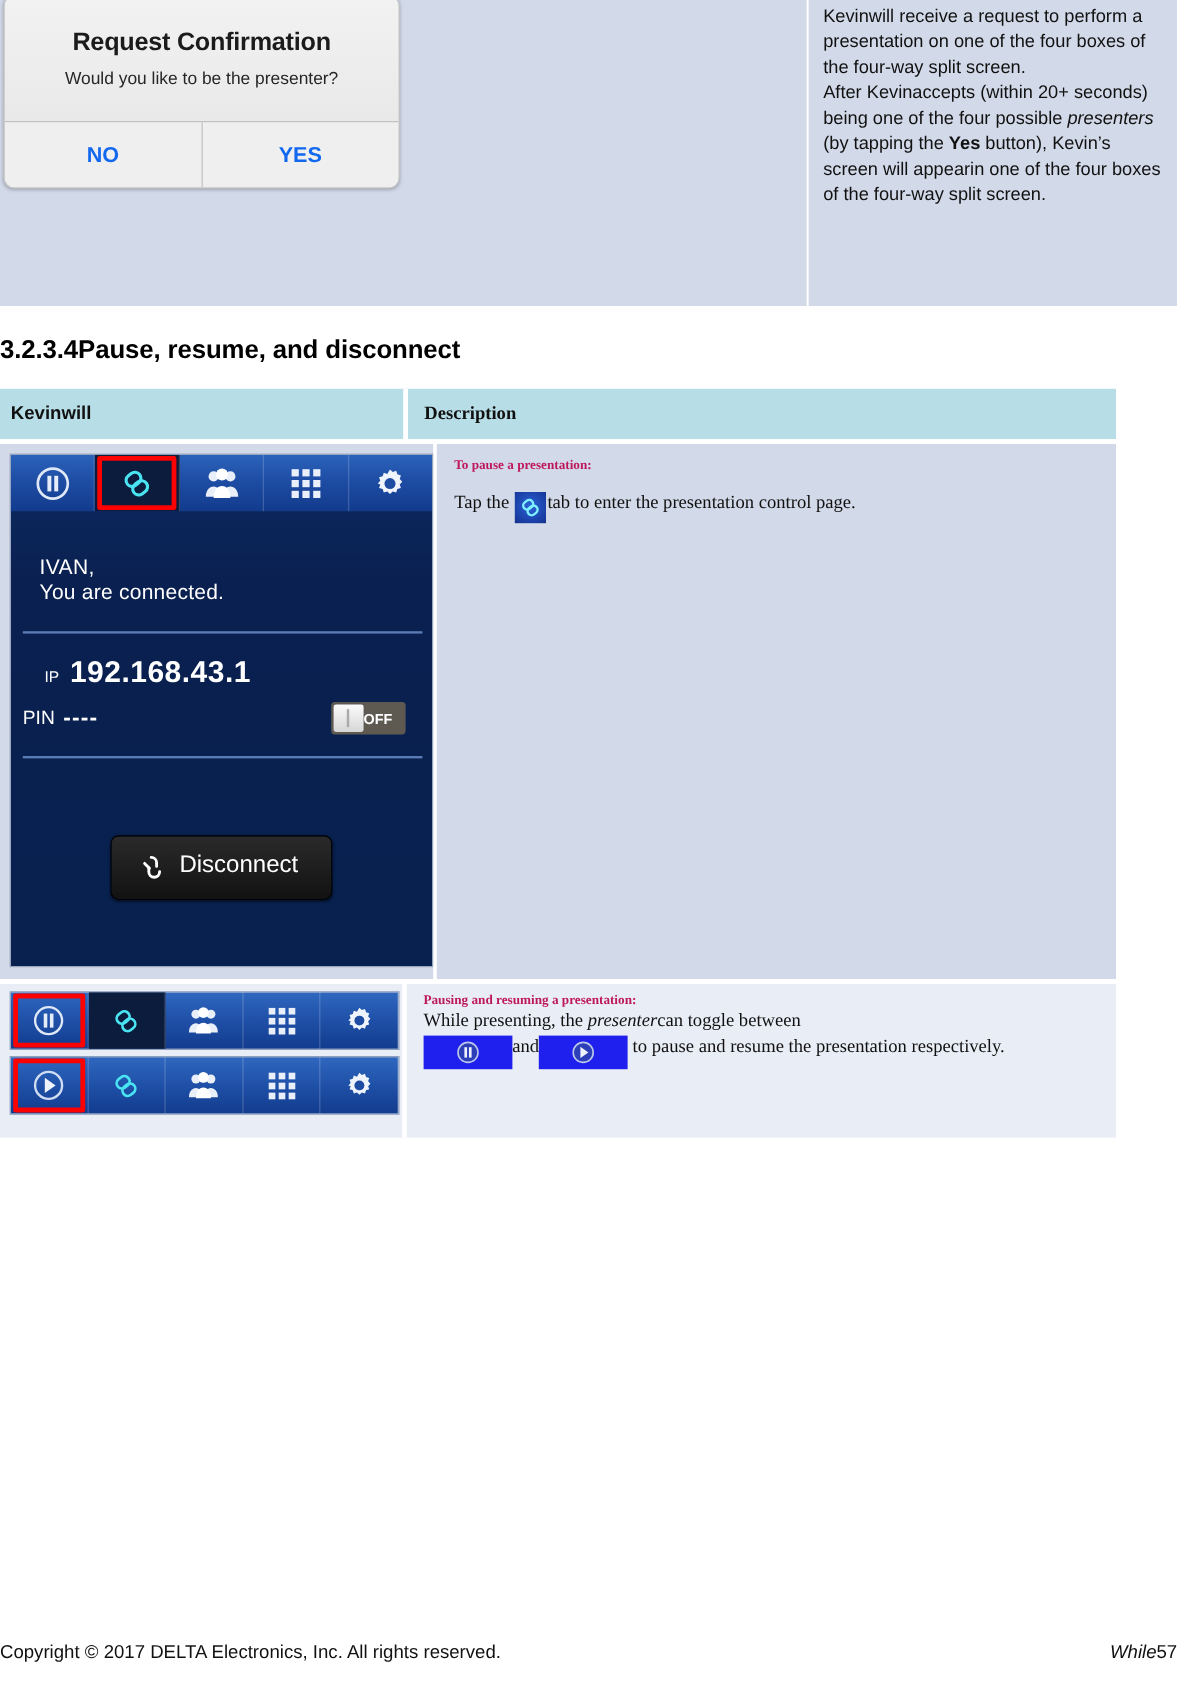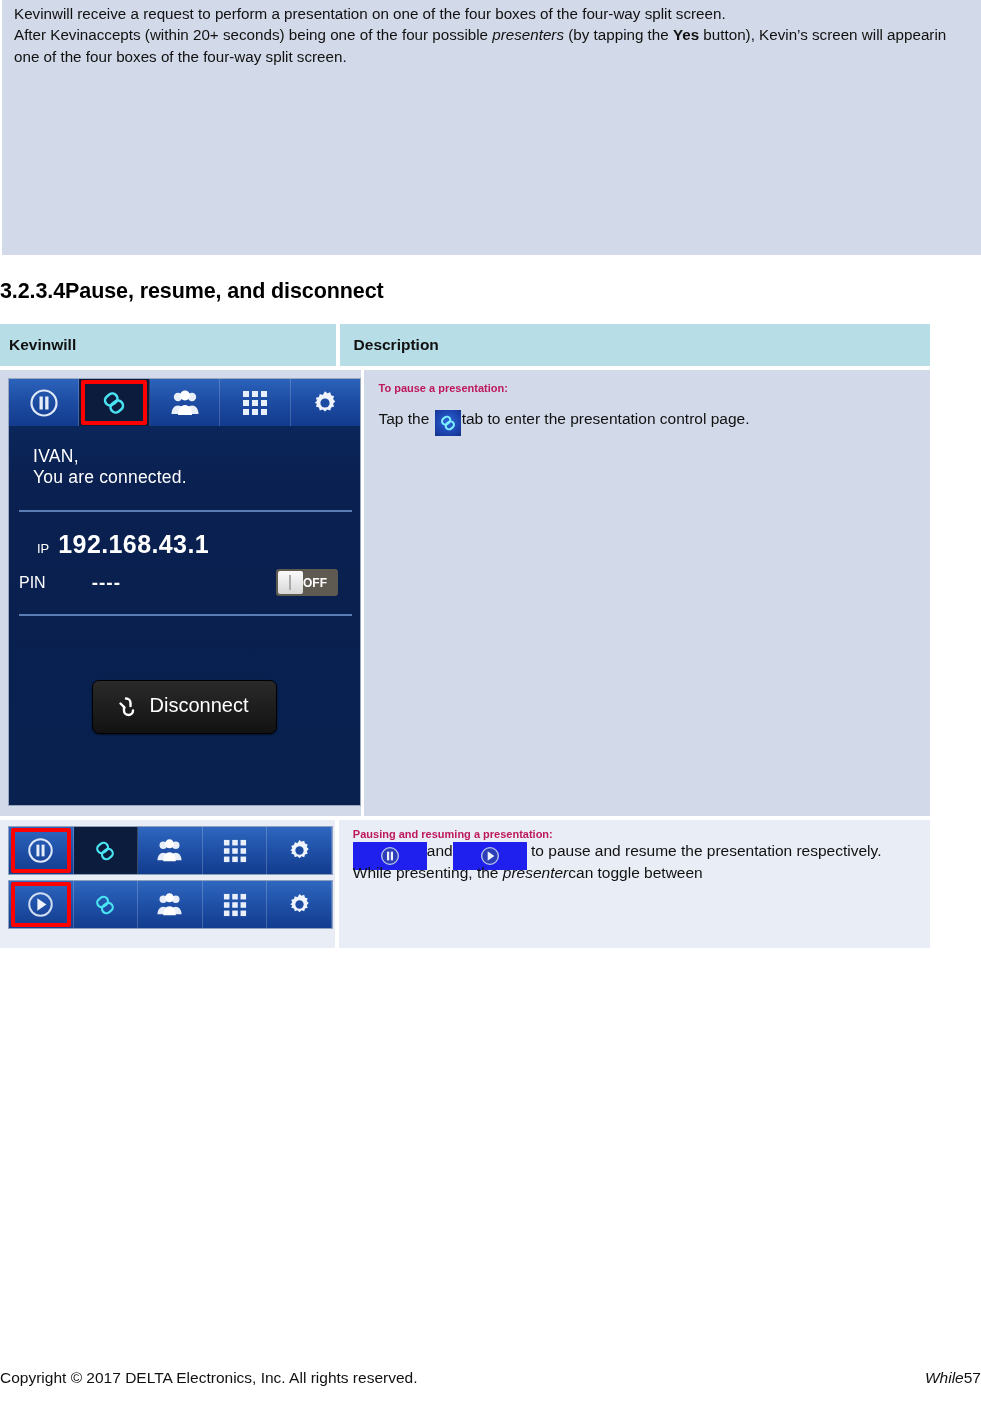--- a/index.html
+++ b/index.html
@@ -90,21 +90,21 @@
   }
   .mt-row { display: flex; }
   .mt-head { background: #b7dde7; }
   .mt-head .mt-cell {
     height: 42px;
     display: flex; align-items: center;
     font-size: 15.5px; font-weight: bold; color: #111;
   }
   .mt-cell-left  { width: 368px; padding-left: 9px; }
   .mt-sep        { width: 4px; background: #ffffff; }
-  .mt-cell-right { width: 646px; padding-left: 14px; padding-right: 10px; }
+  .mt-cell-right { width: 646px; padding-left: 14px; padding-right: 10px; font-family: Liberation Serif, serif; }
 
   .mt-gap { height: 4px; background: #ffffff; }
 
   .row1 { background: #d2d9e8; }
   .row1 .mt-cell-left  { height: 446px; padding: 0; }
   .row1 .mt-cell-right { height: 446px; padding: 12px 16px 0 14px; }
   .row1 .mt-sep { height: 446px; }
 
   .row2 { background: #e9edf5; }
   .row2 .mt-cell-left  { height: 128px; padding: 0; }
@@ -136,31 +136,30 @@
     position: relative;
   }
   .tb-item:last-child { border-right: none; }
   .tb-item.dark { background: #0b1c3d; }
   .tb-hl {
     position: absolute; left: 2px; top: 1px; right: 2px; bottom: 1px;
     border: 4px solid #fd0000; border-radius: 2px; pointer-events: none;
   }
   .ic { display: block; }
 
-  .info-area { padding: 20px 22px 0 24px; }
+  .info-area { padding: 20px 22px 0 24px; margin-top: 16px; }
   .greet-name { font-size: 17.5px; color: #ffffff; letter-spacing: .3px; }
   .greet-sub  { font-size: 17.5px; color: #ffffff; letter-spacing: .2px; }
   .hr-line { height: 2px; background: #5b7bb5; margin: 22px 8px 0 10px; }
   .ip-row { display: flex; align-items: baseline; padding: 18px 0 0 28px; }
   .ip-label { font-size: 13px; color: #ffffff; margin-right: 9px; }
   .ip-value { font-size: 25px; font-weight: bold; color: #ffffff; letter-spacing: .4px; }
   .pin-row {
     display: flex; align-items: center;
     padding: 10px 0 0 10px;
-    gap: 39px;
   }
   .pin-label { font-size: 16px; color: #ffffff; margin-right: 7px; }
   .pin-dashes { font-size: 19px; font-weight: bold; color: #ffffff; letter-spacing: 1px; }
   .toggle-off {
     margin-left: auto; margin-right: 22px;
     width: 62px; height: 27px;
     background: #5e5a52; border-radius: 3px;
     display: flex; align-items: center; padding: 2px;
   }
   .toggle-knob {
@@ -219,20 +218,32 @@
   }
   .footer .pg-word { font-style: italic; }
 </style>
 </head>
 <body>
 
 <div class="page">
 
   <div class="top-table">
 
+    <div class="top-left-cell">
+      <div class="alert-img">
+        <div class="alert-body">
+          <div class="alert-title">Request Confirmation</div>
+          <div class="alert-msg">Would you like to be the presenter?</div>
+        </div>
+        <div class="alert-buttons">
+          <div class="alert-btn no">NO</div>
+          <div class="alert-btn yes">YES</div>
+        </div>
+      </div>
+    </div>
 
     <div class="top-divider"></div>
 
     <div class="top-right-cell">
       <p>Kevinwill receive a request to perform a presentation on one of the four boxes of the four-way split screen.</p>
       <p><span>After Kevinaccepts (within 20+ seconds) being one of the four possible </span><span class="i">presenters</span><span> (by tapping the </span><span class="b">Yes</span><span> button), Kevin’s screen will appearin one of the four boxes of the four-way split screen.</span></p>
     </div>
   </div>
 
   <div class="section-heading"><span>3.2.3.4</span><span>Pause, resume, and disconnect</span></div>
@@ -458,33 +469,33 @@
                 <circle cx="15" cy="15" r="4.6" fill="#1d4ca2"></circle>
               </svg>
             </div>
           </div>
 
         </div>
       </div>
       <div class="mt-sep"></div>
       <div class="mt-cell-right">
         <div class="desc-title">Pausing and resuming a presentation:</div>
+        <div class="desc-text"><span>While presenting, the </span><span class="i">presenter</span><span>can toggle between</span></div>
         <div class="desc-text"><span class="chip chip-pause">
               <svg width="20" height="20" viewBox="0 0 30 30">
                 <circle cx="15" cy="15" r="12.5" fill="#2c3fb8" stroke="#b9c6ea" stroke-width="2"></circle>
                 <rect x="10.5" y="8.5" width="3.3" height="13" fill="#eef2fd"></rect>
                 <rect x="16.2" y="8.5" width="3.3" height="13" fill="#eef2fd"></rect>
               </svg>
             </span><span>and</span><span class="chip chip-play">
               <svg width="20" height="20" viewBox="0 0 30 30">
                 <circle cx="15" cy="15" r="12.5" fill="#2c3fb8" stroke="#b9c6ea" stroke-width="2"></circle>
                 <path d="M11.5 8l10 7-10 7z" fill="#eef2fd"></path>
               </svg>
             </span><span> to pause and resume the presentation respectively.</span></div>
-        <div class="desc-text"><span>While presenting, the </span><span class="i">presenter</span><span>can toggle between</span></div>
       </div>
     </div>
 
   </div>
 
   <div class="footer">
     <span>Copyright © 2017 DELTA Electronics, Inc. All rights reserved.</span>
     <span><span class="pg-word">While</span><span>57</span></span>
   </div>
 

